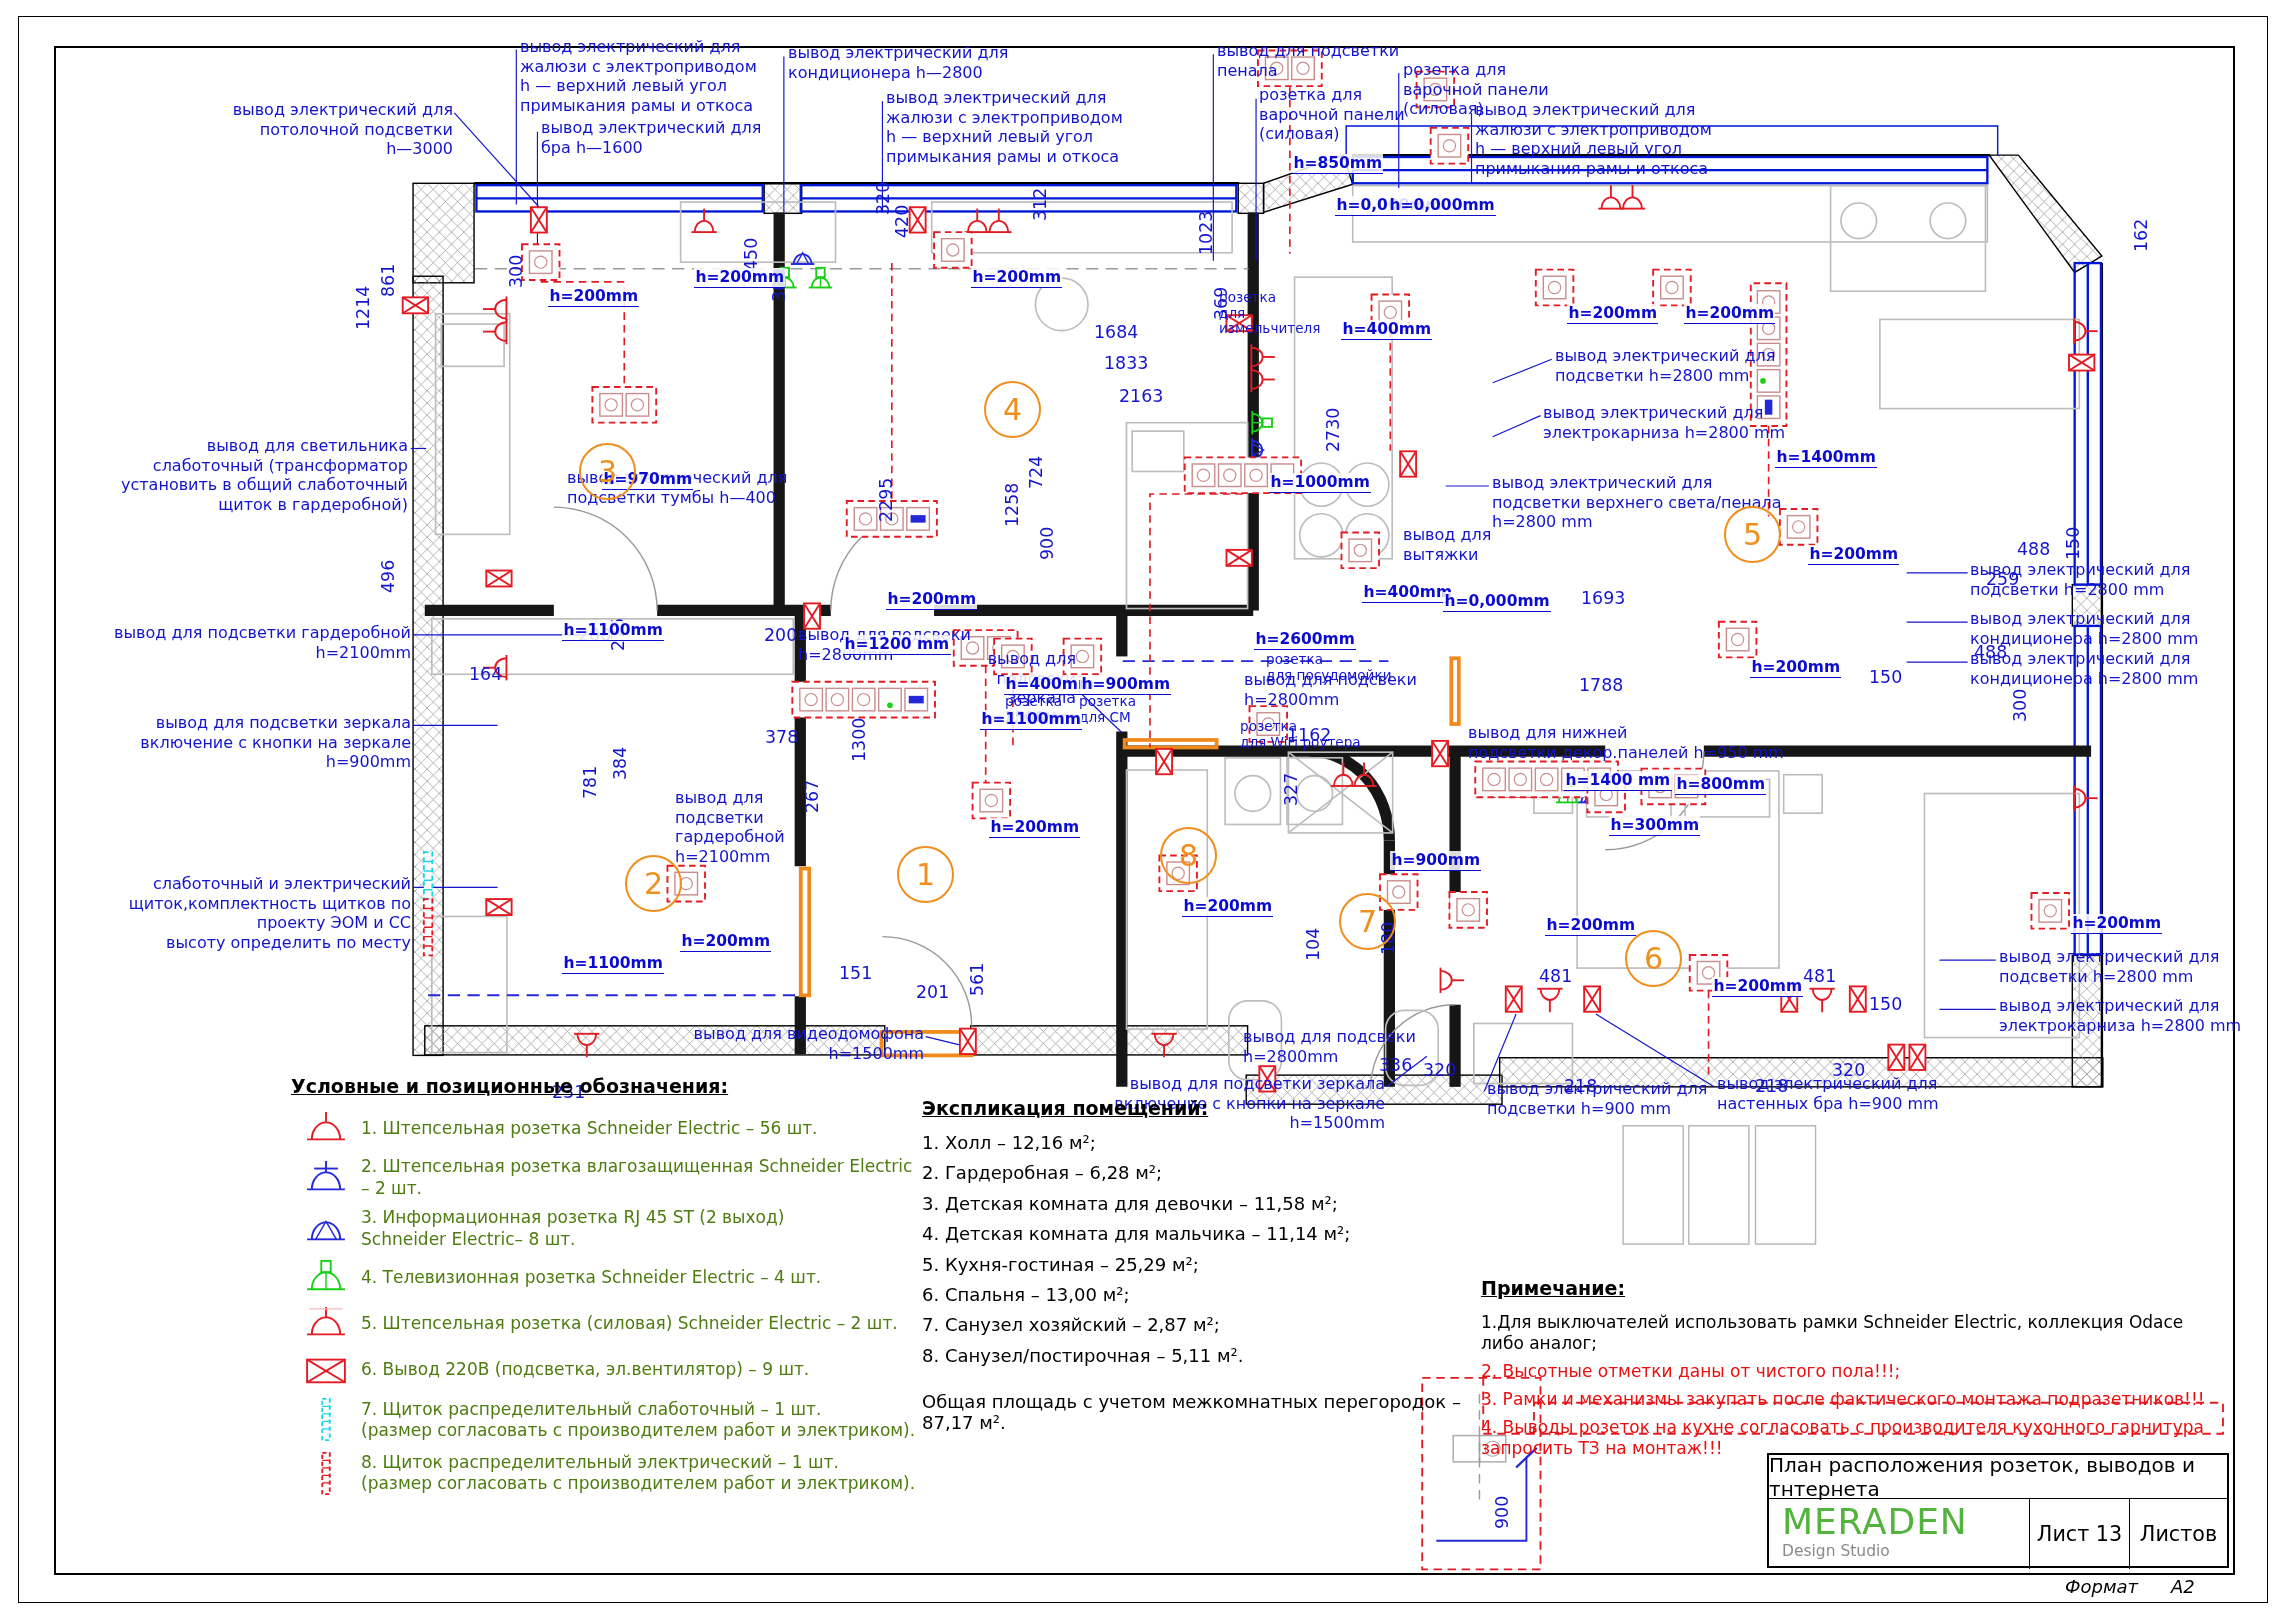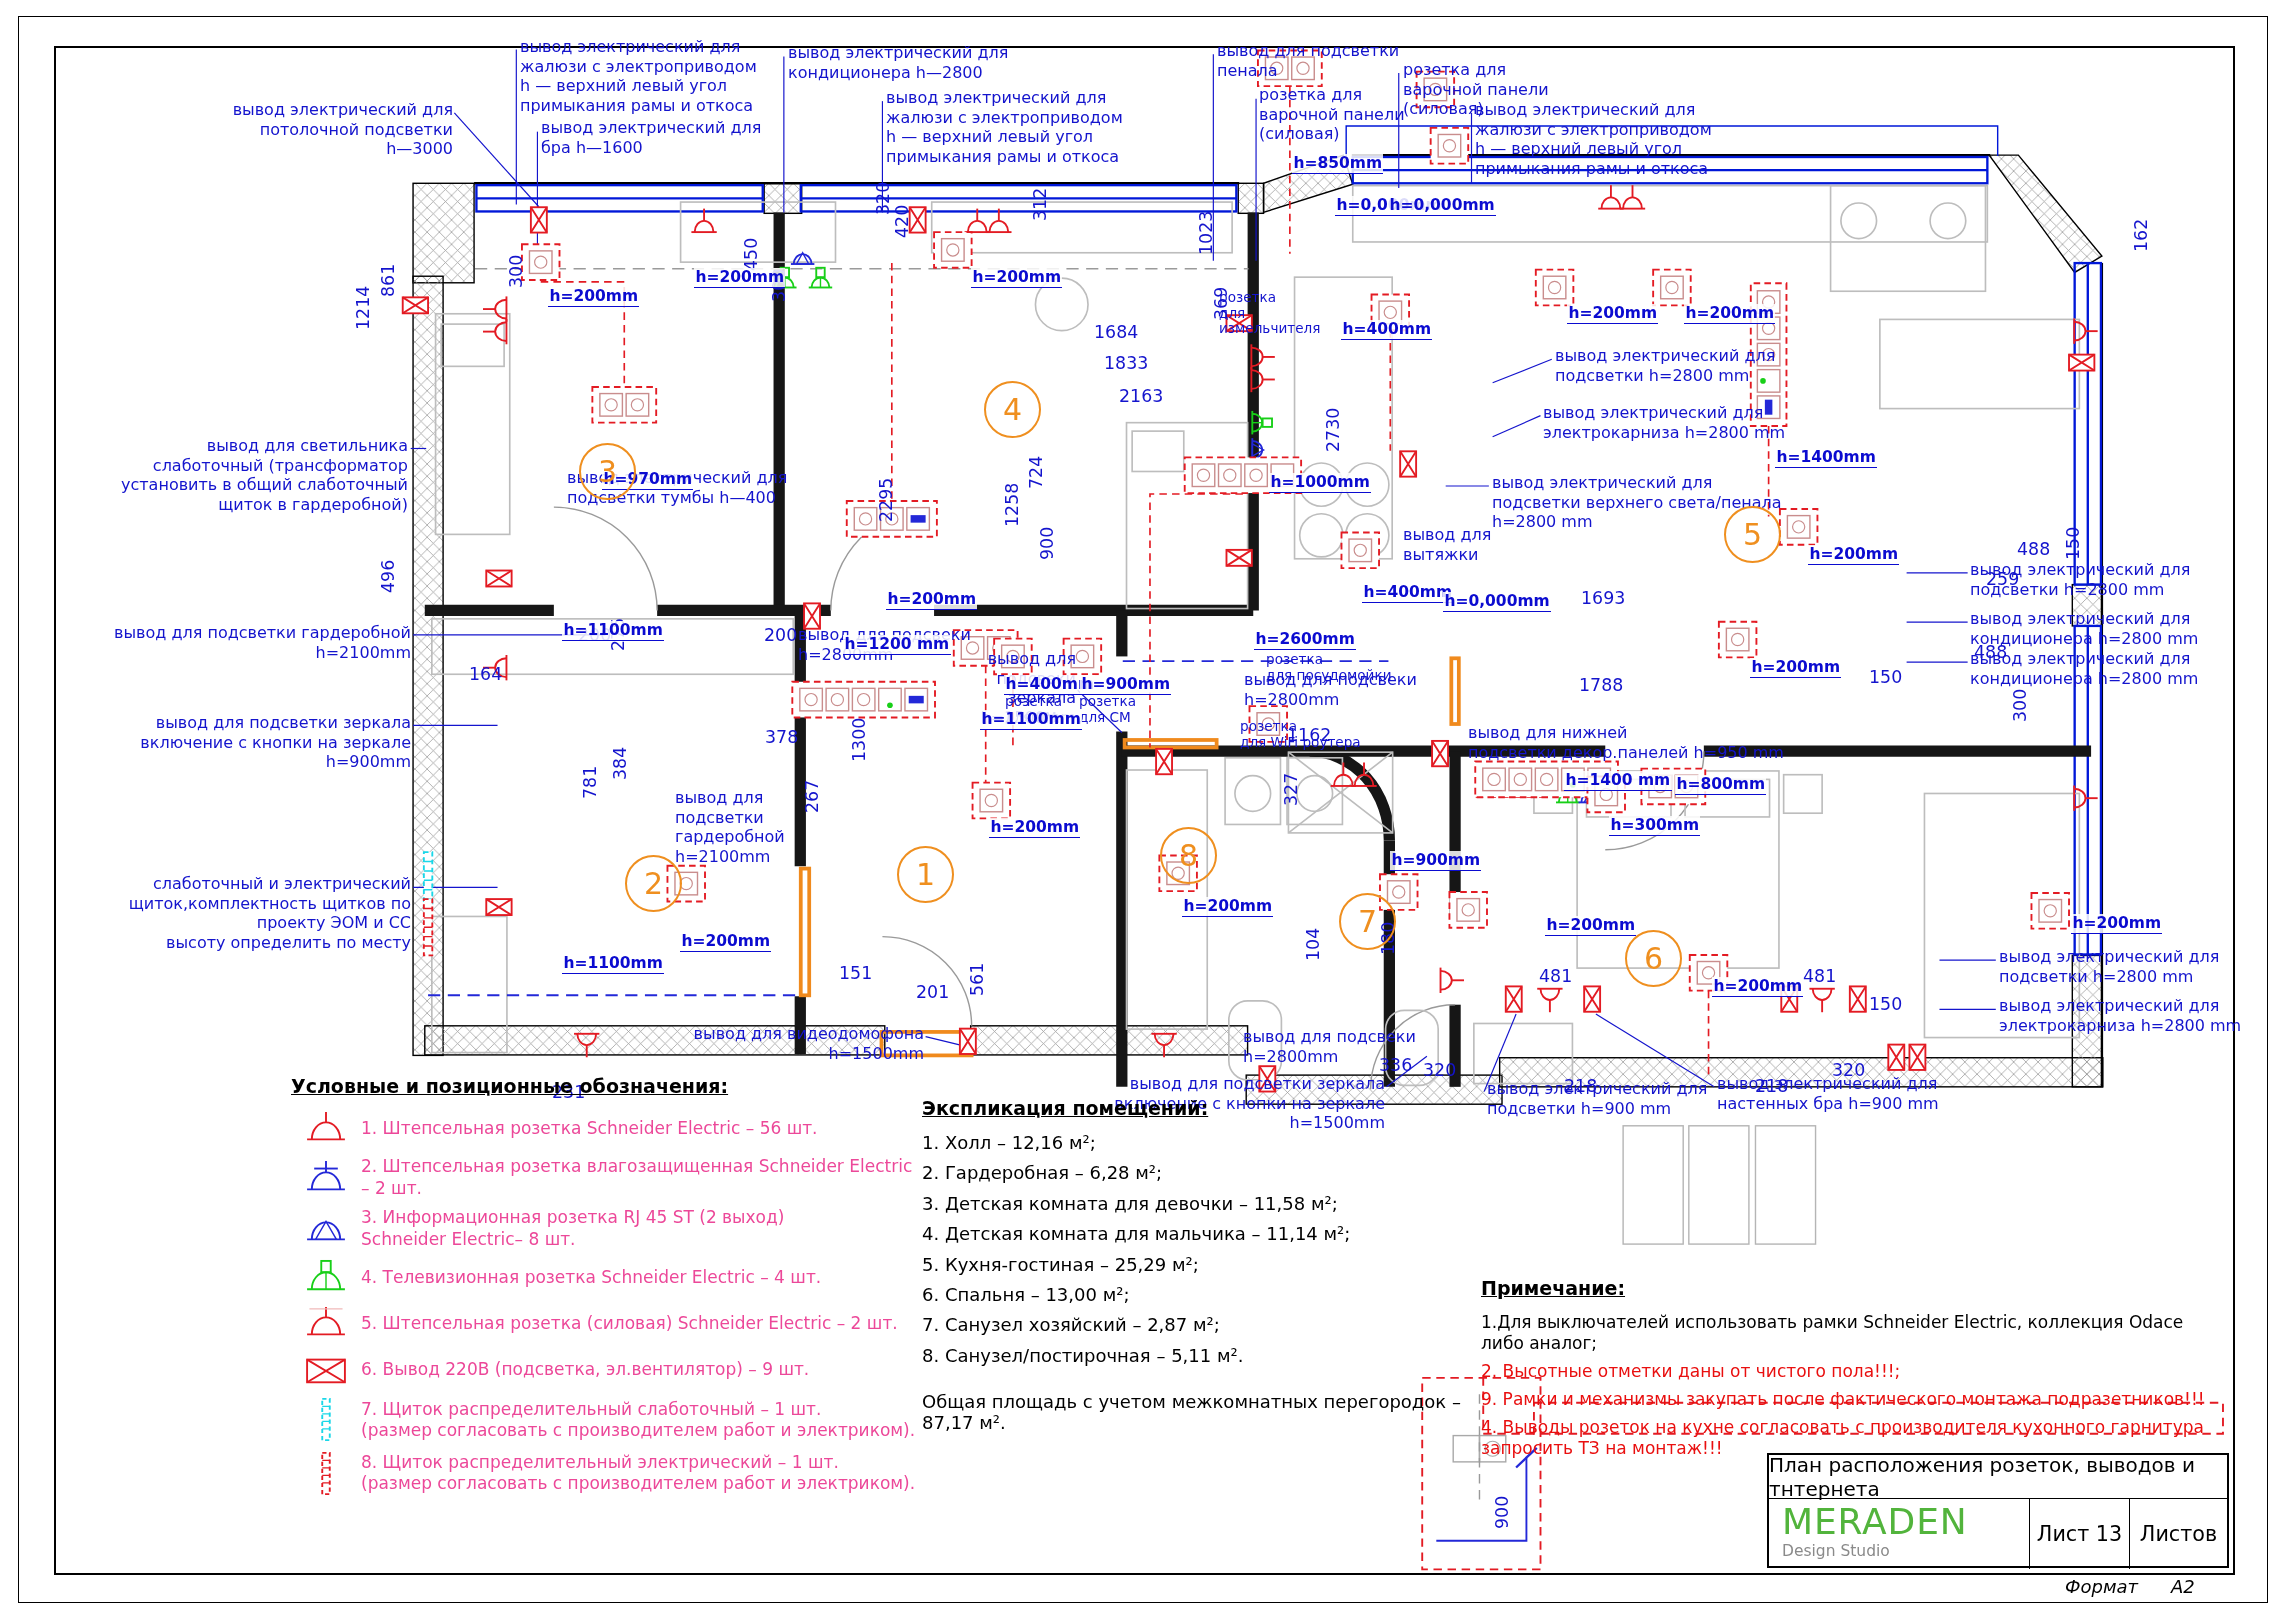--- a/index.html
+++ b/index.html
@@ -14,21 +14,21 @@
   .co.s{font-size:13.6px;line-height:1.15;}
   .dim{position:absolute;color:#1414cd;font-size:17.4px;white-space:nowrap;}
   .dim.v{transform:rotate(-90deg);transform-origin:0 100%;}
   .hl{position:absolute;color:#0b0bd0;font-weight:bold;font-size:15.5px;border-bottom:1.4px solid #0b0bd0;padding:0 1.4px 0.9px 1.4px;background:rgba(255,255,255,.85);white-space:nowrap;}
   .room{position:absolute;width:53px;height:53px;border:2.8px solid #ef8f1f;border-radius:50%;
     color:#ef8f1f;font-size:30px;display:flex;align-items:center;justify-content:center;background:transparent;}
   .sec-title{font-size:19px;font-weight:bold;color:#000;text-decoration:underline;margin-bottom:13px;}
   .legend{position:absolute;left:291px;top:1075px;width:629px;}
   .leg-row{display:flex;align-items:center;margin-bottom:8.4px;}
   .leg-icon{width:70px;flex:0 0 70px;display:flex;justify-content:center;}
-  .leg-text{font-size:17px;color:#ec4899;line-height:1.25;}
+  .leg-text{font-size:17px;color:#4d7c0f;line-height:1.25;}
   .expl{position:absolute;left:894px;top:1097px;width:563px;margin-left:28px;}
   .expl-item{font-size:18px;color:#000;margin-bottom:9.4px;}
   .expl-total{font-size:18px;color:#000;margin-top:25px;}
   .notes{position:absolute;left:1481px;top:1277px;width:746px;}
   .note-item{font-size:17px;color:#000;margin-bottom:6.6px;line-height:1.25;}
   .note-item.red{color:#e90f0f;}
   .tblock{position:absolute;left:1767px;top:1453px;width:462px;height:115px;border:2.3px solid #000;box-sizing:border-box;background:#fff;}
   .tb-title{height:43px;border-bottom:1.9px solid #000;display:flex;align-items:center;justify-content:center;
     font-size:20px;color:#000;}
   .tb-row{display:flex;height:70px;}
@@ -667,21 +667,21 @@
         <div class="expl-item">8. Санузел/постирочная  – 5,11 м².</div>
       </div>
     <div class="expl-total">Общая площадь с учетом межкомнатных перегородок – 87,17 м².</div>
   </div>
 
   <div class="notes">
     <div class="sec-title">Примечание:</div>
     <div id="notes-rows">
         <div class="note-item">1.Для выключателей использовать рамки  Schneider Electric, коллекция Odace либо аналог;</div>
         <div class="note-item red">2. Высотные отметки даны от чистого пола!!!;</div>
-        <div class="note-item red">9. Рамки и механизмы закупать после фактического монтажа подразетников!!!</div>
+        <div class="note-item red">3. Рамки и механизмы закупать после фактического монтажа подразетников!!!</div>
         <div class="note-item red">4. Выводы розеток на кухне согласовать с производителя кухонного гарнитура запросить ТЗ на монтаж!!!</div>
       </div>
   </div>
 
   <div class="tblock">
     <div class="tb-title">План расположения розеток, выводов и тнтернета</div>
     <div class="tb-row">
       <div class="tb-brand">
         <div class="brand-name">MERADEN</div>
         <div class="brand-sub">Design Studio</div>

